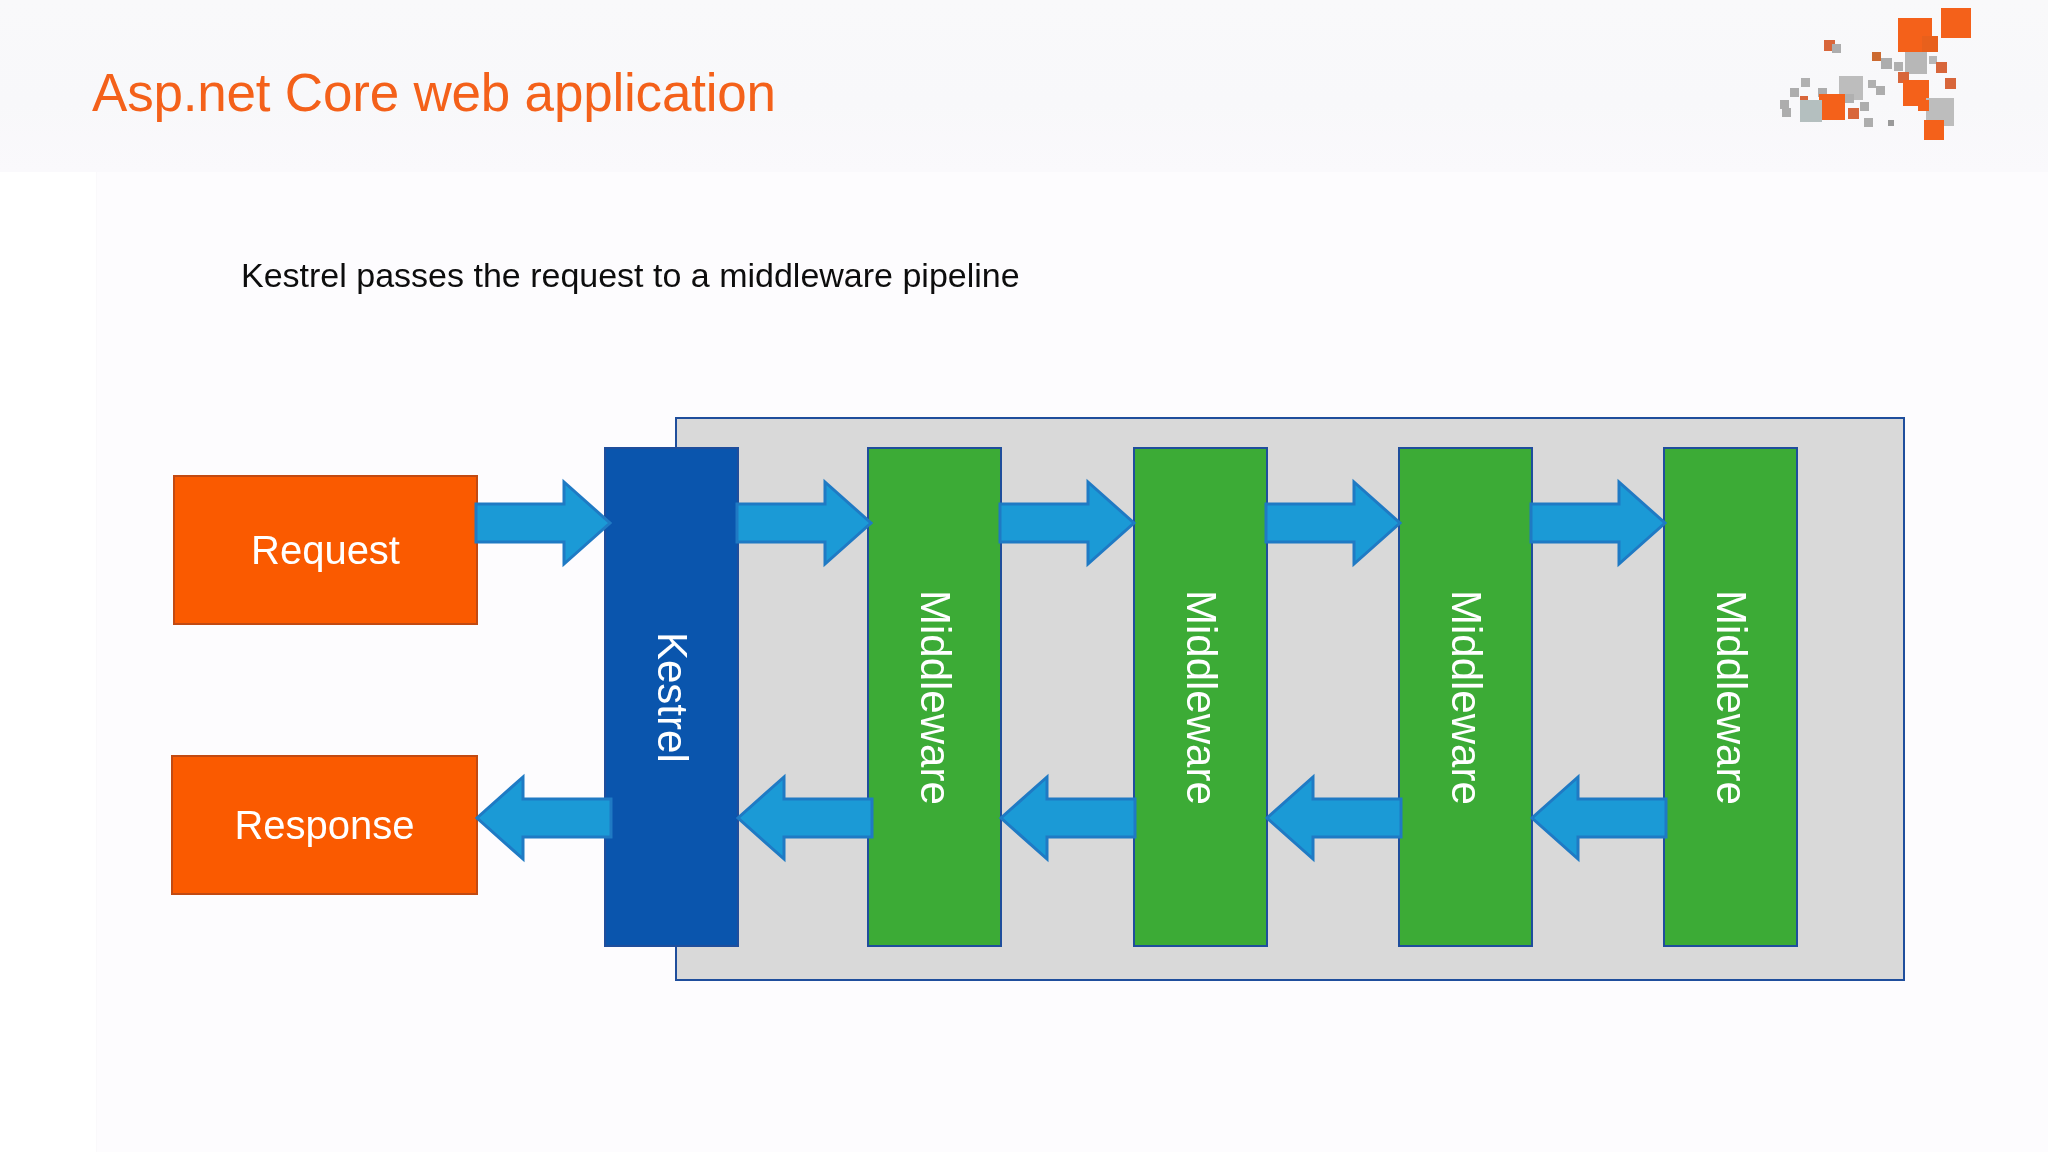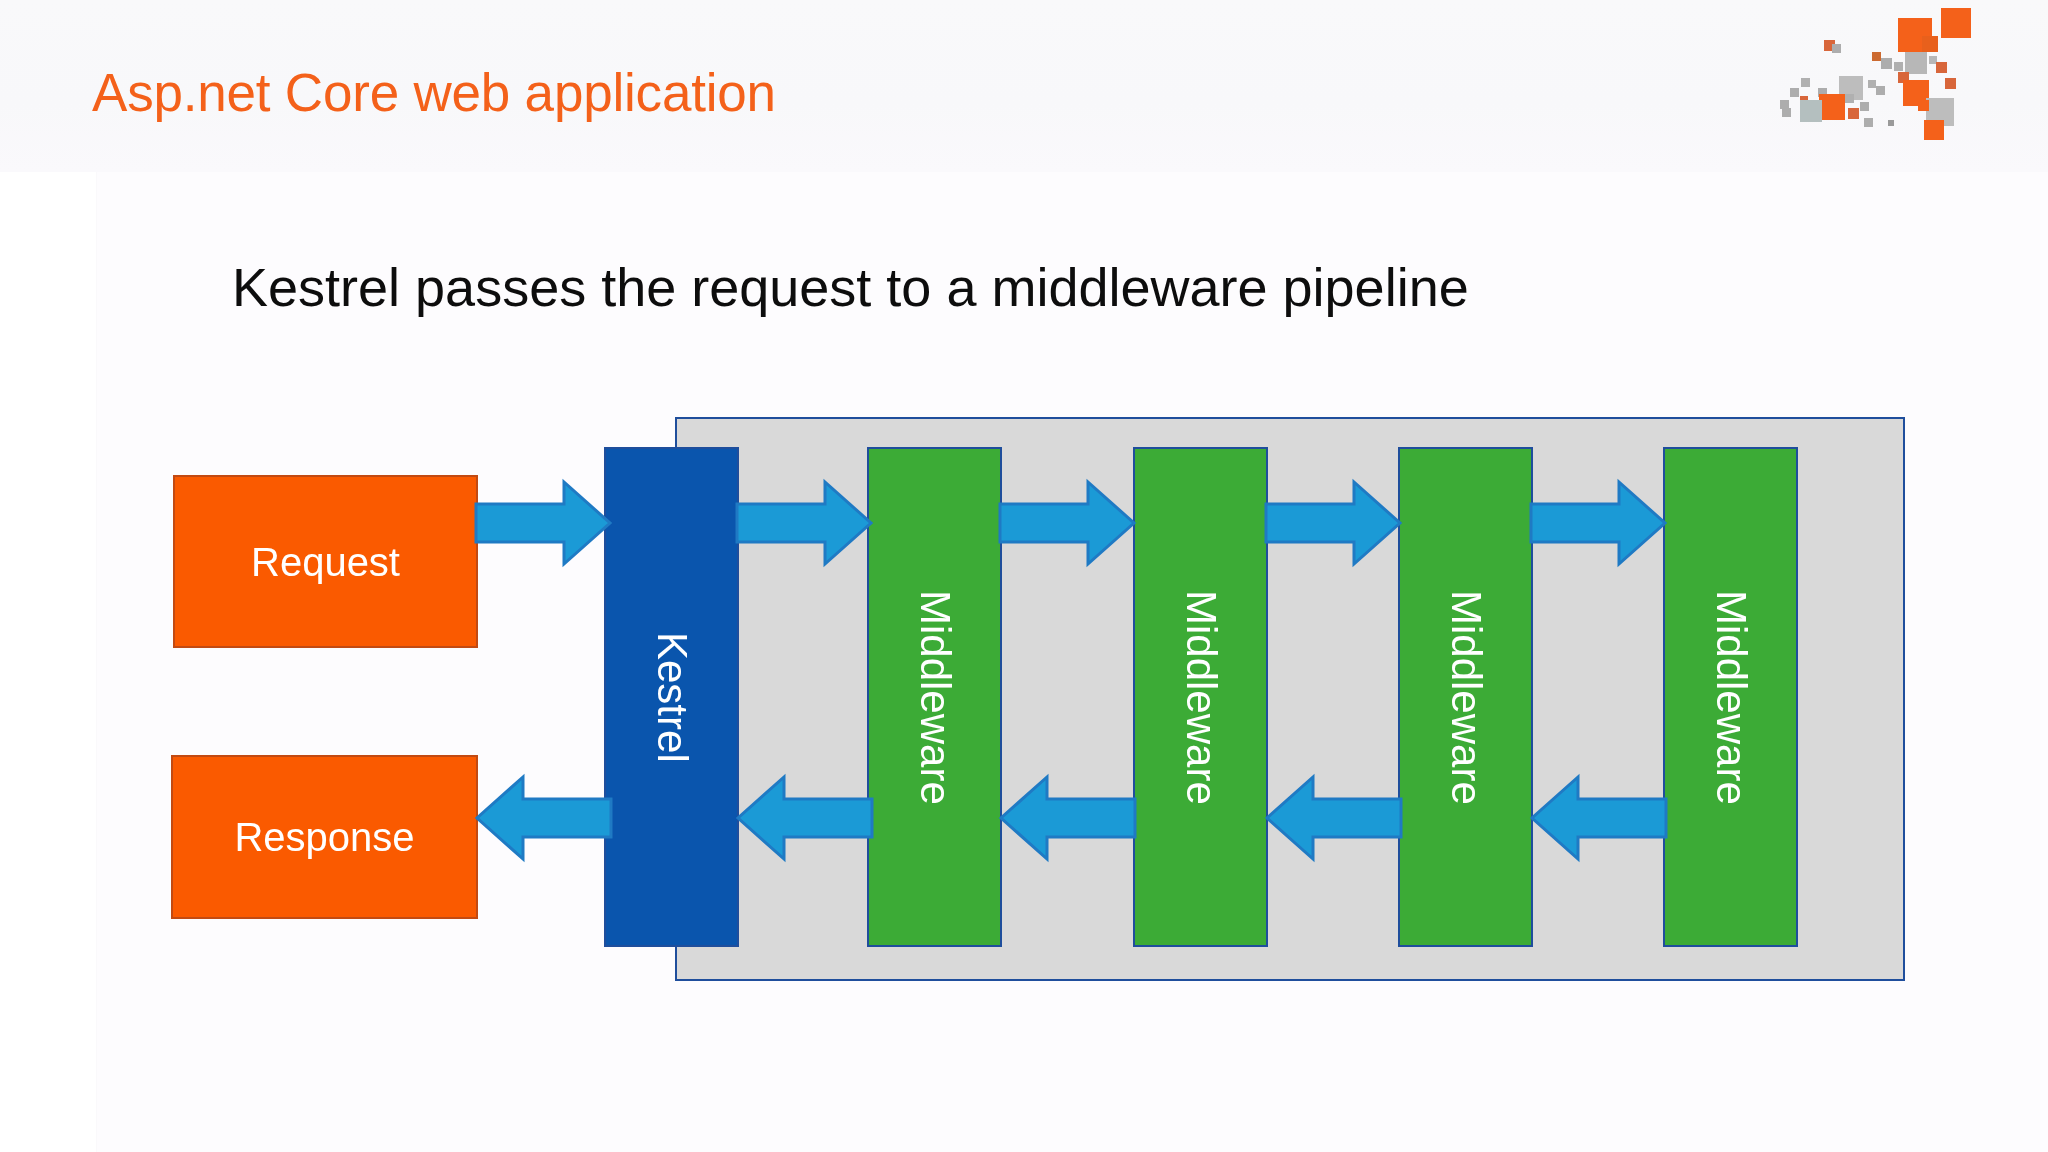--- a/index.html
+++ b/index.html
@@ -49,22 +49,22 @@
     background:rgba(0,0,0,0.012);
   }
   #content-tint {
     position:absolute; left:96px; top:172px;
     width:1952px; height:980px;
     background:rgba(250,248,252,0.45);
   }
 
   
   #heading {
-    position:absolute; left:232px; top:256px;
-    font-size:54px;
+    position:absolute; left:241px; top:256px;
+    font-size:34px;
     font-weight:400;
     color:#0d0d0d;
     white-space:nowrap;
   }
 
   
   #diagram { position:absolute; left:0; top:0; width:2048px; height:1152px; }
 
   .pipeline-container {
     position:absolute;
@@ -163,25 +163,25 @@
 
   <div id="content-tint"></div>
   <div id="content-edge"></div>
 
   <div id="heading">Kestrel passes the request to a middleware pipeline</div>
 
   <div id="diagram">
 
     <div class="pipeline-container"></div>
 
-    <div class="node endpoint" style="left:173px; top:475px; width:305px; height:173px;">
+    <div class="node endpoint" style="left:173px; top:475px; width:305px; height:150px;">
       <span class="lbl">Request</span>
     </div>
 
-    <div class="node endpoint" style="left:171px; top:755px; width:307px; height:164px;">
+    <div class="node endpoint" style="left:171px; top:755px; width:307px; height:140px;">
       <span class="lbl">Response</span>
     </div>
 
     <div class="node server vertical" style="left:604px; top:447px; width:135px; height:500px;">
       <span class="lbl">Kestrel</span>
     </div>
 
     <div class="node mw vertical" style="left:867px; top:447px; width:135px; height:500px;">
       <span class="lbl">Middleware</span>
     </div>

